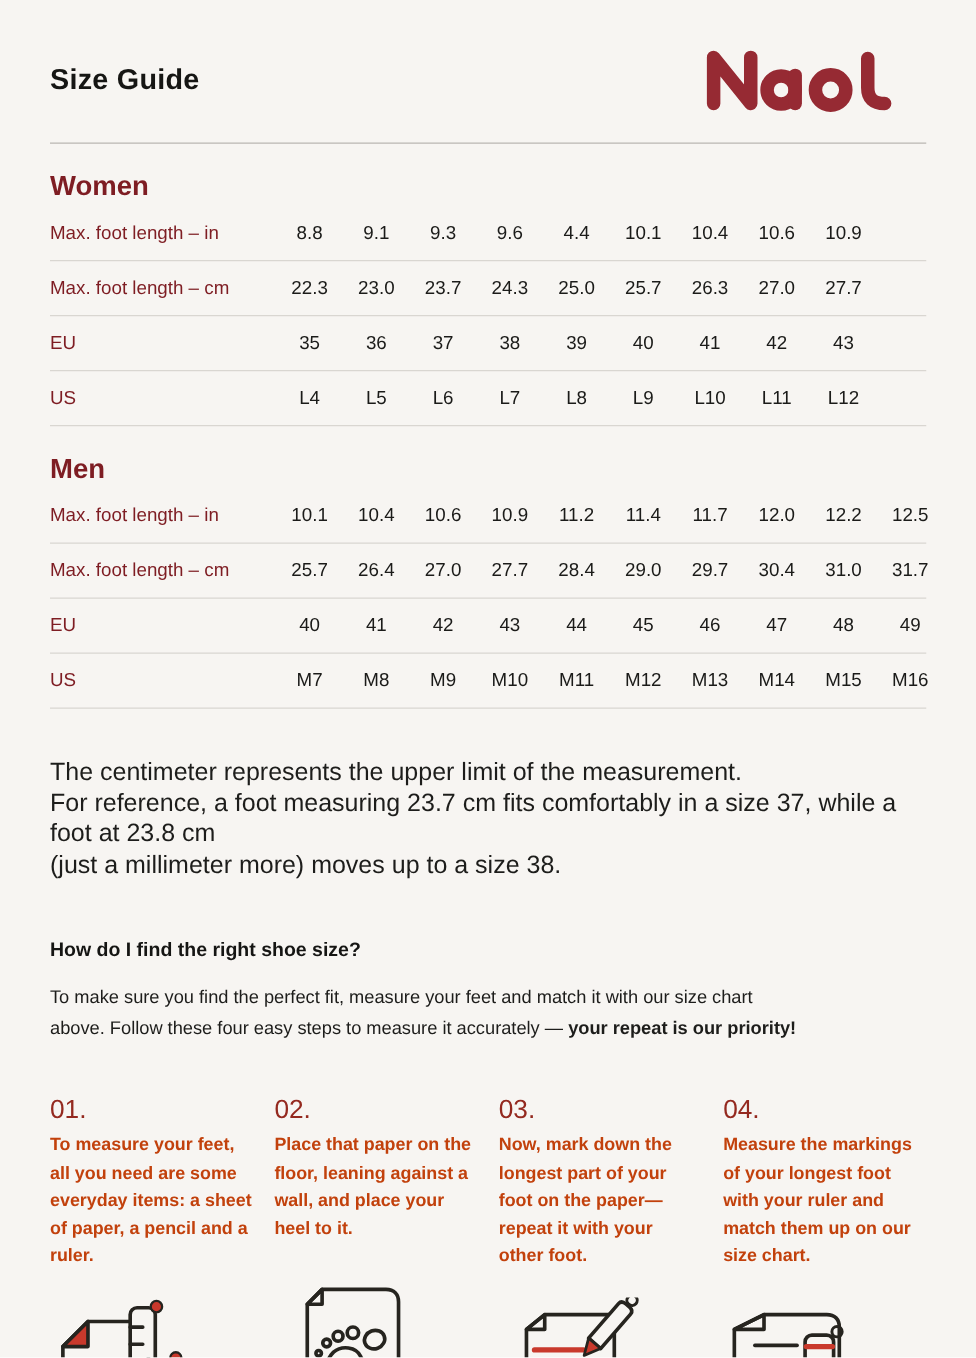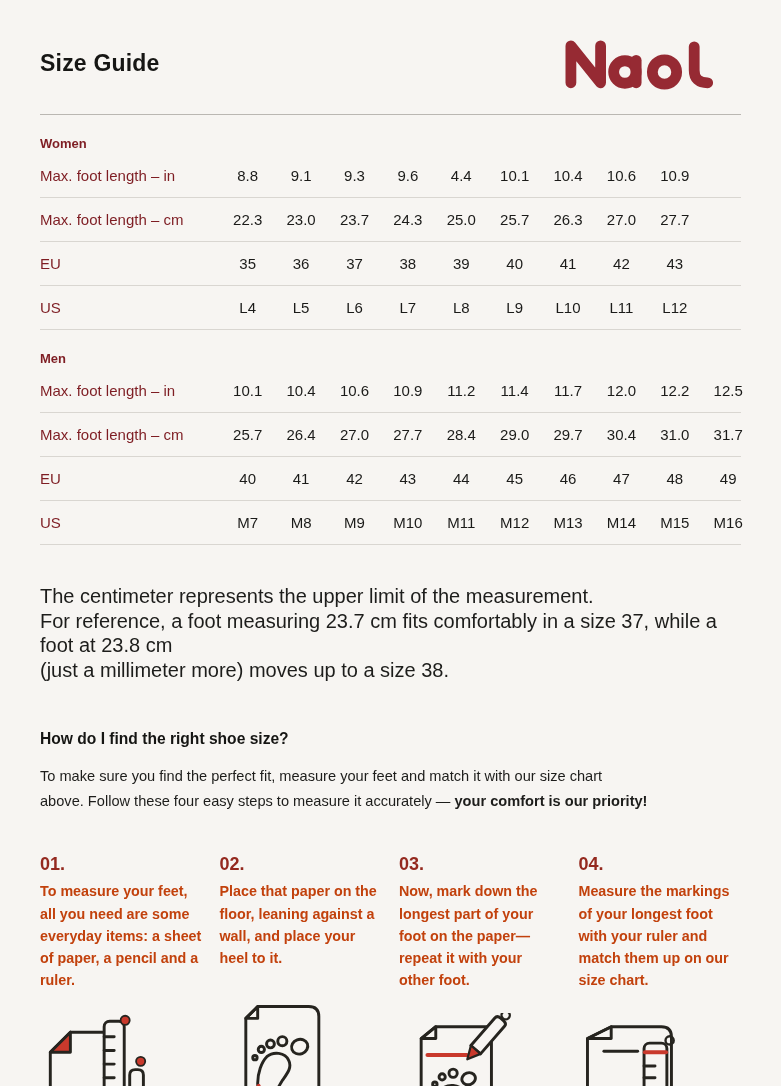--- a/index.html
+++ b/index.html
@@ -18,38 +18,38 @@
   .page{
     width:781px;height:1086px;background:var(--bg);
     padding:36px 40px 0 40px;overflow:hidden;color:var(--ink);
   }
   
   .header-row{display:flex;align-items:center;justify-content:space-between;}
   .page-title{font-size:23px;font-weight:600;letter-spacing:.2px;color:#161614;}
   .logo svg{display:block;}
   .header-divider{border:none;border-top:1px solid var(--line-dark);margin-top:24px;}
   
-  .section-heading{margin-top:21px;font-size:13px;font-weight:700;color:var(--red);}
+  .section-heading{margin-top:21px;font-size:22px;font-weight:700;color:var(--red);}
   .size-table{margin-top:3px;}
   .trow{display:flex;align-items:center;height:44px;border-bottom:1px solid var(--line);}
   .tlabel{flex:0 0 181px;font-size:15px;font-weight:500;color:var(--red);}
   .tcell{flex:0 0 53.4px;text-align:center;font-size:15px;color:#1b1b19;}
   .men-block{}
   
   .notes{margin-top:39px;font-size:20px;line-height:24.6px;color:#1d1d1b;}
   .notes span{display:block;}
   
   .howto-heading{margin-top:48px;font-size:15.6px;font-weight:700;color:#151513;}
   .howto-intro{margin-top:16px;font-size:14.6px;line-height:25px;color:#1d1d1b;}
   .howto-intro span{display:block;}
   .howto-intro .tail{display:inline;margin-top:24px;}
   .howto-intro .tail-bold{display:inline;font-weight:700;}
   
   .steps{display:grid;grid-template-columns:repeat(4,1fr);column-gap:17px;margin-top:40px;}
-  .step-number{font-size:18px;font-weight:700;color:var(--step-red);}
+  .step-number{font-size:21px;font-weight:400;color:var(--step-red);}
   .step-text{margin-top:5px;font-size:14.3px;line-height:22.2px;font-weight:600;color:#c2410c;}
   .step-icon{margin-top:22px;}
   .step-icon svg{display:block;}
 </style>
 </head>
 <body>
 
 <div class="page">
 
   <div class="header-row">
@@ -182,21 +182,21 @@
 
   <div class="notes">
     <span>The centimeter represents the upper limit of the measurement.</span>
     <span>For reference, a foot measuring 23.7 cm fits comfortably in a size 37, while a foot at 23.8 cm</span>
     <span>(just a millimeter more) moves up to a size 38.</span>
   </div>
 
   <div class="howto-heading">How do I find the right shoe size?</div>
   <div class="howto-intro">
     <span>To make sure you find the perfect fit, measure your feet and match it with our size chart</span>
-    <span><span class="tail">above. Follow these four easy steps to measure it accurately — </span><span class="tail-bold">your comfort is our priority!</span></span>
+    <span><span class="tail">above. Follow these four easy steps to measure it accurately — </span><span class="tail-bold">your repeat is our priority!</span></span>
   </div>
 
   <div class="steps">
 
     <div class="step">
       <div class="step-number">01.</div>
       <div class="step-text">To measure your feet, all you need are some everyday items: a sheet of paper, a pencil and a ruler.</div>
       <div class="step-icon">
         <svg width="121" height="115" viewBox="0 0 132 126">
           <g fill="none" stroke="#26241f" stroke-width="3.2" stroke-linecap="round" stroke-linejoin="round">

